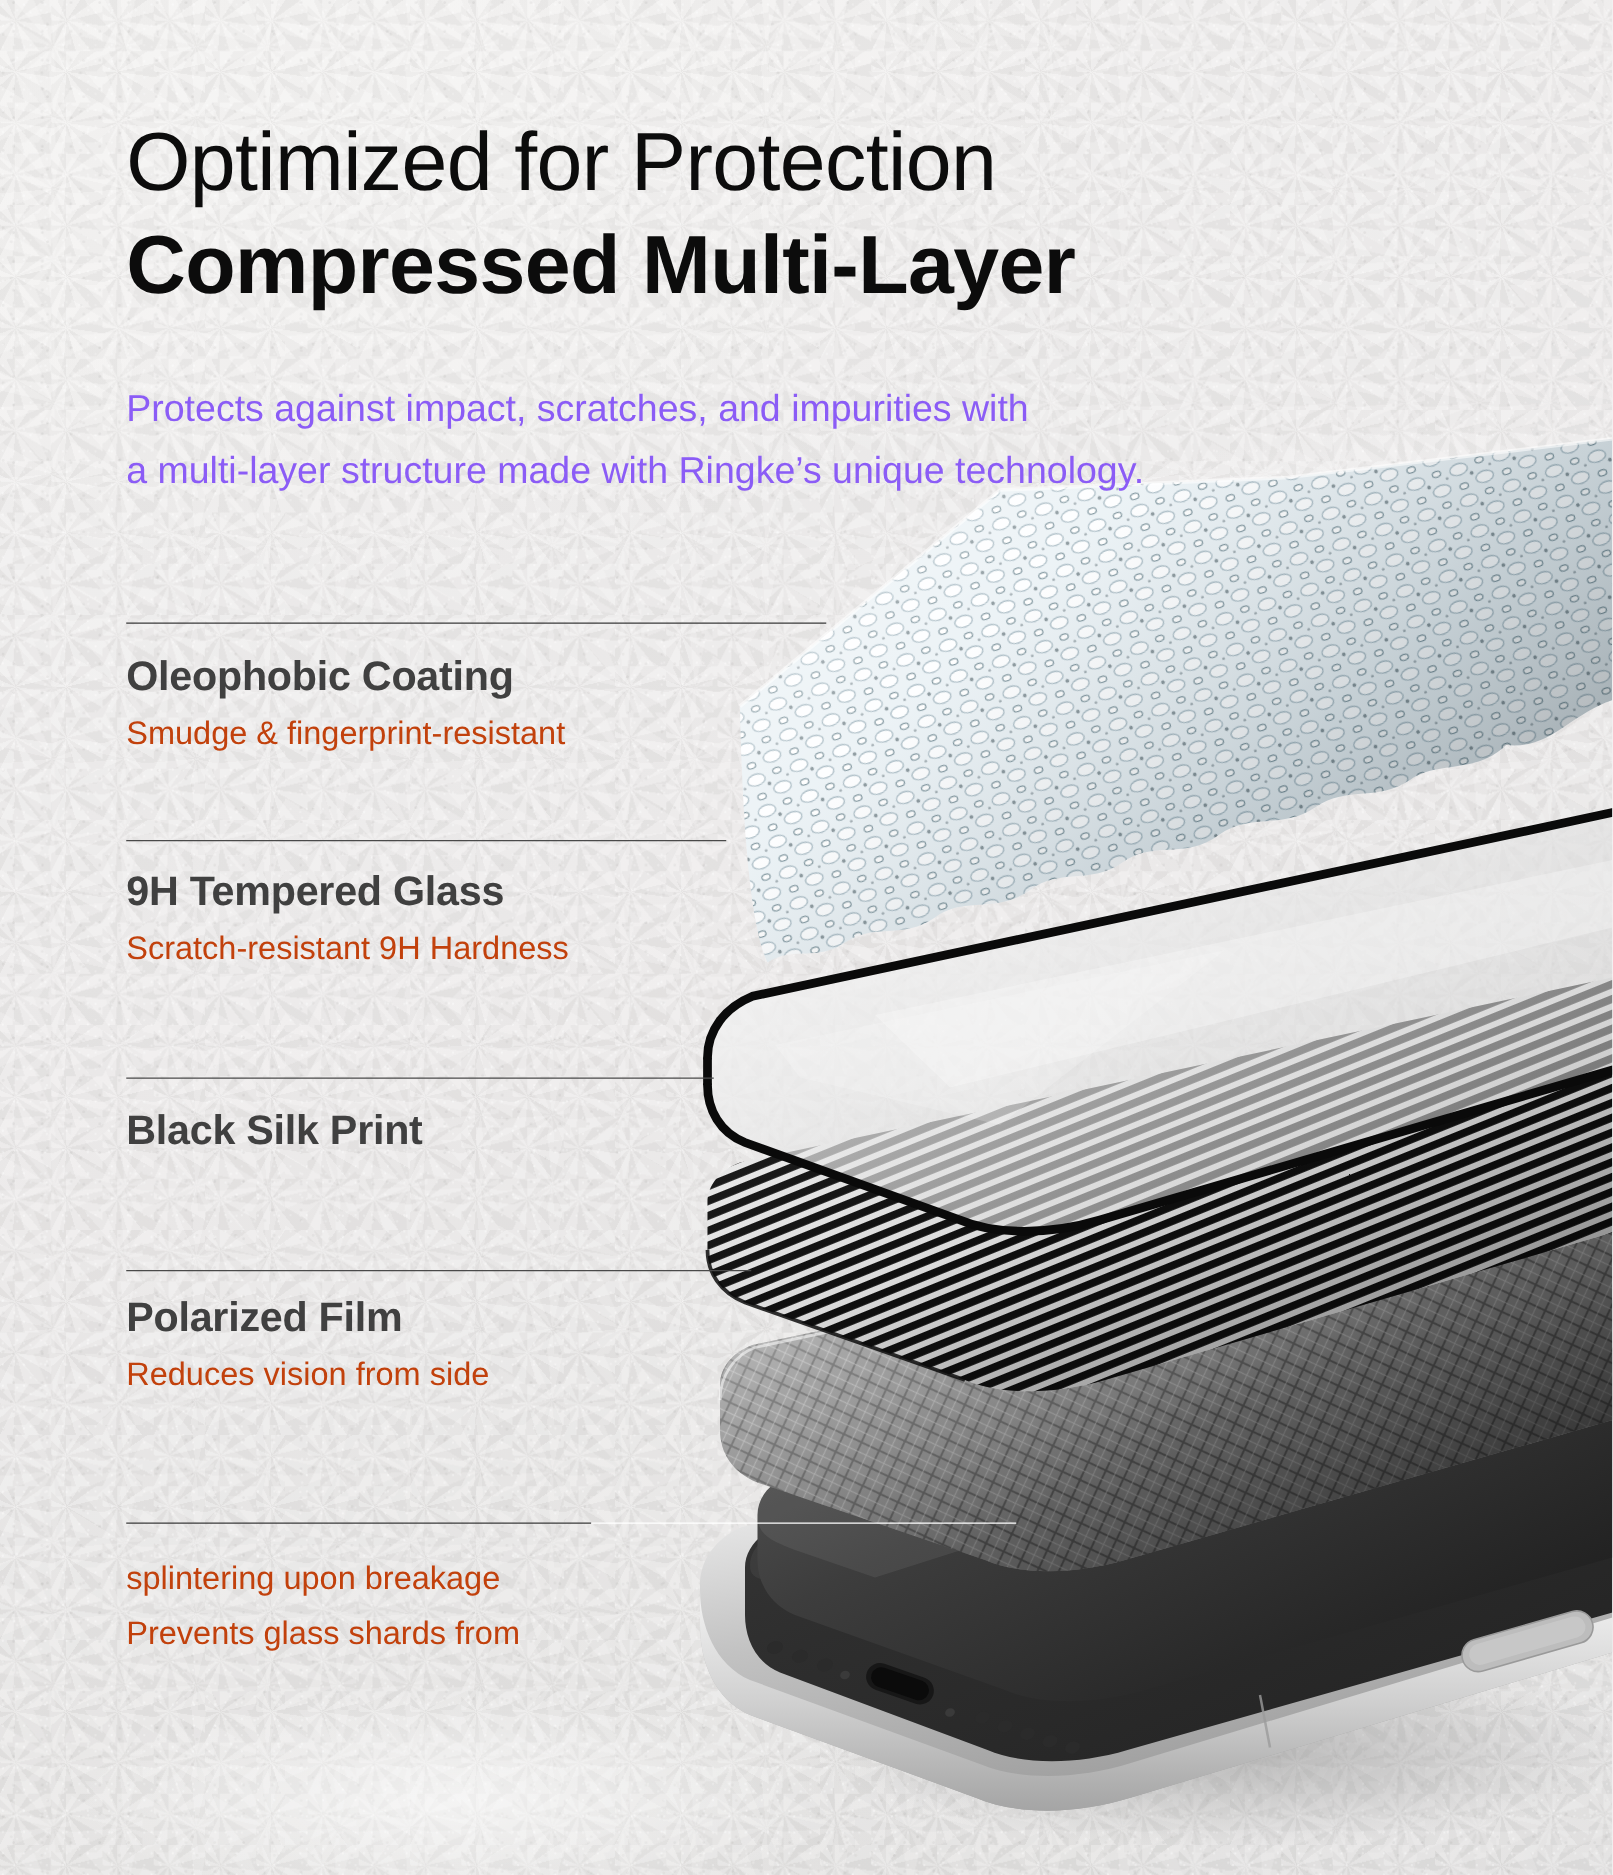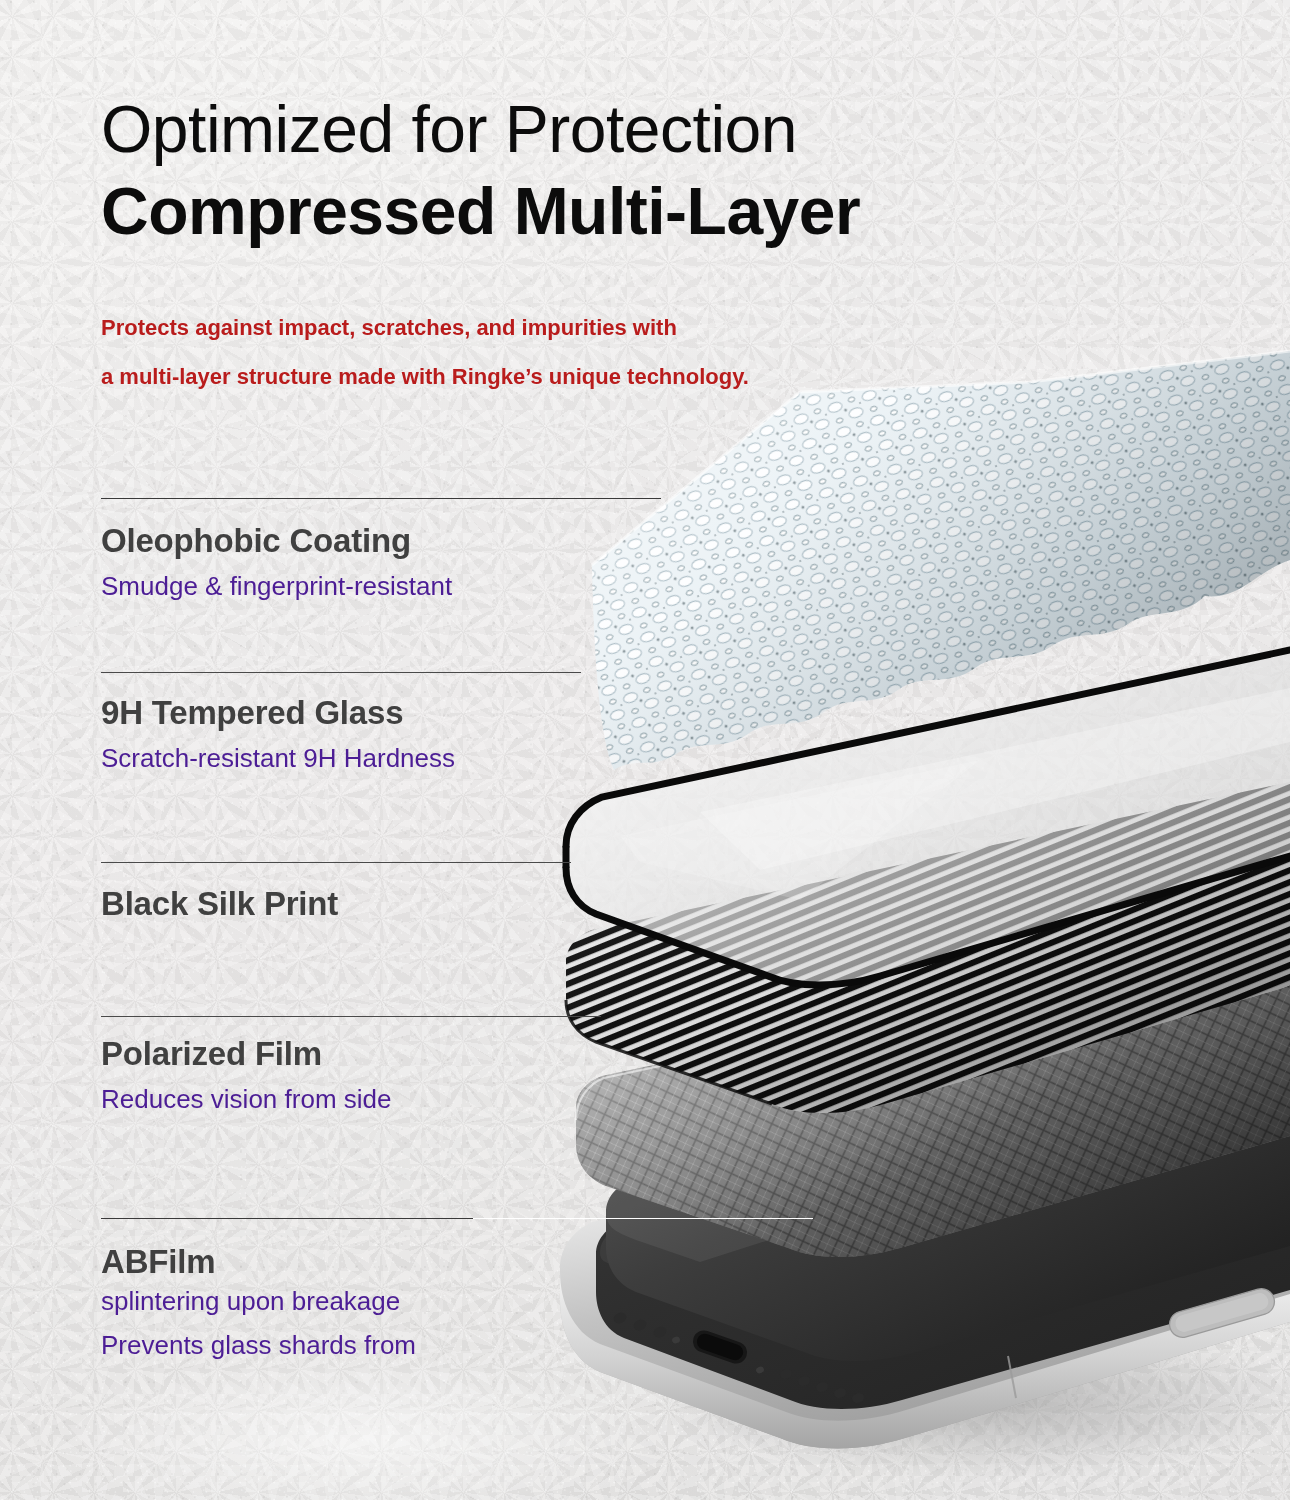--- a/index.html
+++ b/index.html
@@ -51,35 +51,35 @@
       radial-gradient(ellipse 520px 160px at 90% 30%, rgba(255,255,255,.4) 0%, rgba(255,255,255,0) 70%);
   }
 
   
   .text-col { position:absolute; left:0; top:0; width:1290px; height:1176px; }
 
   .title { position:absolute; left:101px; color:#0c0c0c; letter-spacing:-.5px; white-space:nowrap; }
   .title-1 { top:96px;  font-size:66px; font-weight:400; line-height:1.0; }
   .title-2 { top:178px; font-size:66px; font-weight:700; line-height:1.0; }
 
-  .subtitle { position:absolute; left:101px; top:303px; color:#b91c1c;
-              font-size:22px; line-height:49px; font-weight:700; white-space:nowrap; }
+  .subtitle { position:absolute; left:101px; top:303px; color:#8b5cf6;
+              font-size:30px; line-height:49px; font-weight:400; white-space:nowrap; }
   .subtitle span { display:block; }
 
   
   .rule { position:absolute; height:0; border-top:1.6px solid #3a3a3a; }
   .rule.thin { border-top-width:1.3px; border-top-color:#4a4a4a; }
   .rule.white-tail {
     position:absolute; height:0; border-top:1.6px solid #ffffff;
   }
 
   
   .feat { position:absolute; left:101px; white-space:nowrap; }
   .feat h3 { font-size:33px; font-weight:700; color:#404040; line-height:1.18; letter-spacing:-.2px; }
-  .feat p  { font-size:26px; font-weight:400; color:#4c1d95; line-height:38px; margin-top:6px; }
+  .feat p  { font-size:26px; font-weight:400; color:#c2410c; line-height:38px; margin-top:6px; }
 
   
   .art { position:absolute; left:0; top:0; width:1290px; height:1500px; pointer-events:none; }
   .art svg { position:absolute; left:0; top:0; }
 </style>
 </head>
 <body>
 
 <div id="stage">
 
@@ -334,19 +334,18 @@
 
     <div class="rule thin" style="left:101px; top:1016px; width:500px;"></div>
     <div class="feat" style="top:1035px;">
       <h3>Polarized Film</h3>
       <p>Reduces vision from side</p>
     </div>
 
     <div class="rule" style="left:101px; top:1218px; width:372px;"></div>
     <div class="rule white-tail" style="left:473px; top:1218px; width:340px;"></div>
     <div class="feat" style="top:1243px;">
-      <h3>ABFilm</h3>
       <p style="margin-top:0;">splintering upon breakage</p>
       <p>Prevents glass shards from</p>
     </div>
 
   </div>
 </div>
 
 </body></html>

